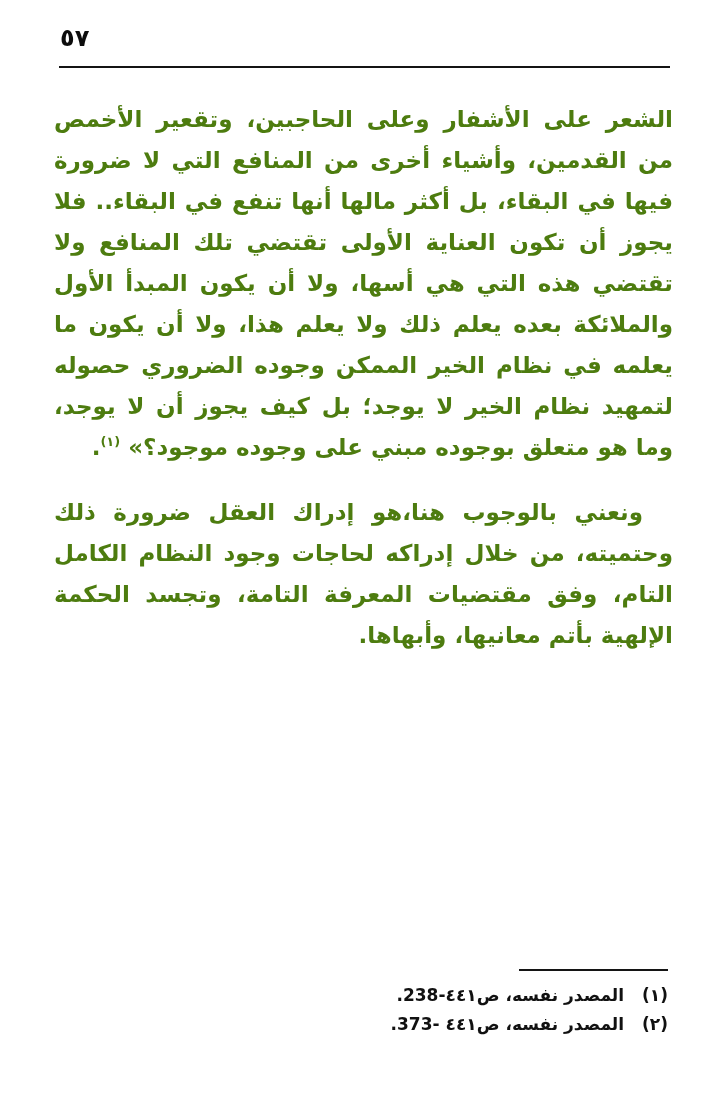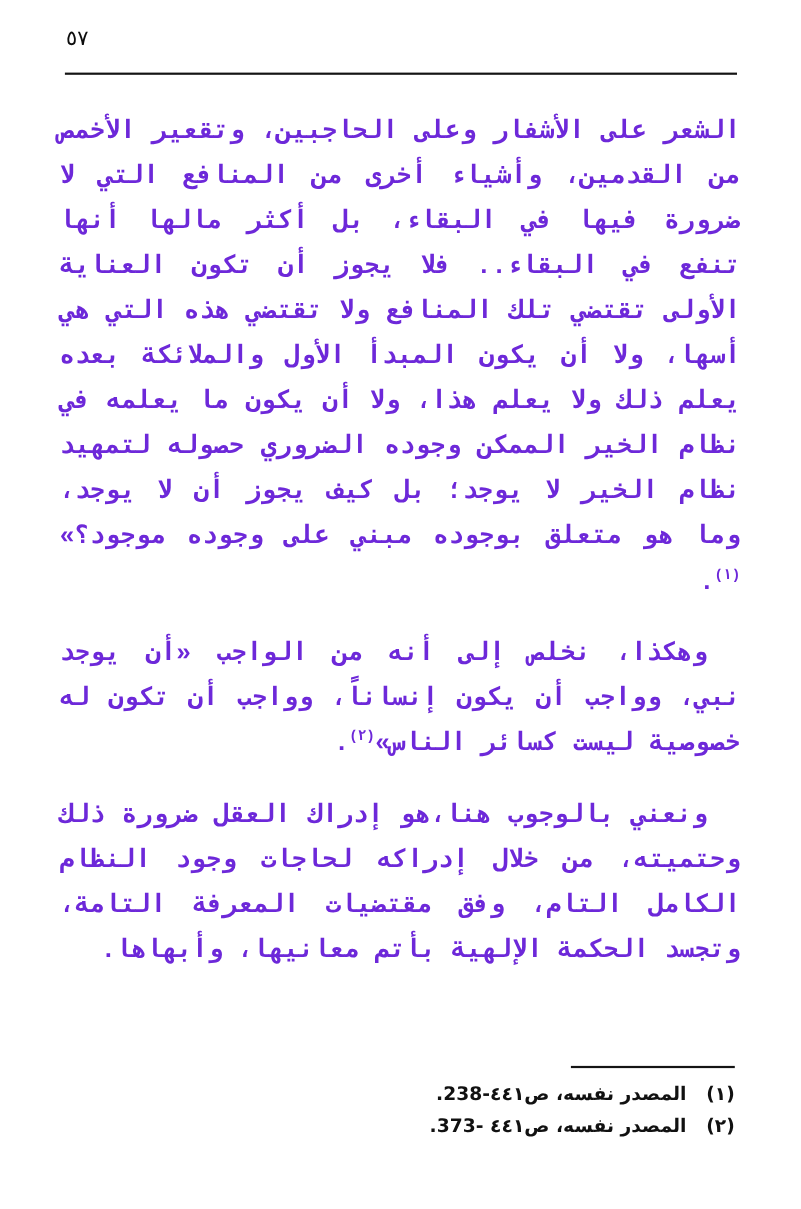--- a/index.html
+++ b/index.html
@@ -22,22 +22,22 @@
     top: 24px;
     left: 60px;
     right: 58px;
     display: flex;
     flex-direction: row;
     justify-content: space-between;
     align-items: flex-end;
     direction: ltr;
   }
   .page-number {
-    font-size: 19px;
-    font-weight: 400;
+    font-size: 24px;
+    font-weight: 700;
     letter-spacing: 1px;
     direction: rtl;
   }
   .running-title {
     font-size: 21px;
     font-weight: 700;
     direction: rtl;
   }
   .header-rule {
     position: absolute;
@@ -51,22 +51,21 @@
   .body-text {
     position: absolute;
     top: 99px;
     right: 55px;
     left: 54px;
     direction: rtl;
     text-align: justify;
     font-size: 23px;
     font-weight: 700;
     line-height: 41px;
-    color: #6d28d9;
-    font-family: Liberation Mono, monospace;
+    color: #4d7c0f;
   }
   .body-text p {
     margin: 0 0 24px 0;
   }
   .body-text p:last-child {
     margin-bottom: 16px;
   }
   .body-text p.indent {
     text-indent: 30px;
   }
@@ -114,23 +113,20 @@
     <span class="page-number">٥٧</span>
   </div>
 
   <div class="header-rule"></div>
 
   <div class="body-text">
     <p>
       <span>الشعر على الأشفار وعلى الحاجبين، وتقعير الأخمص من القدمين، وأشياء أخرى من المنافع التي لا ضرورة فيها في البقاء، بل أكثر مالها أنها تنفع في البقاء.. فلا يجوز أن تكون العناية الأولى تقتضي تلك المنافع ولا تقتضي هذه التي هي أسها، ولا أن يكون المبدأ الأول والملائكة بعده يعلم ذلك ولا يعلم هذا، ولا أن يكون ما يعلمه في نظام الخير الممكن وجوده الضروري حصوله لتمهيد نظام الخير لا يوجد؛ بل كيف يجوز أن لا يوجد، وما هو متعلق بوجوده مبني على وجوده موجود؟» </span><sup class="fn-ref">(١)</sup><span>.</span>
     </p>
     <p class="indent">
-      <span>وهكذا، نخلص إلى أنه من الواجب «أن يوجد نبي، وواجب أن يكون إنساناً، وواجب أن تكون له خصوصية ليست كسائر الناس»</span><sup class="fn-ref">(٢)</sup><span>.</span>
-    </p>
-    <p class="indent">
       <span>ونعني بالوجوب هنا،هو إدراك العقل ضرورة ذلك وحتميته، من خلال إدراكه لحاجات وجود النظام الكامل التام، وفق مقتضيات المعرفة التامة، وتجسد الحكمة الإلهية بأتم معانيها، وأبهاها.</span><sup class="fn-ref"></sup><span></span>
     </p>
   </div>
 
   <div class="footnotes">
     <div class="fn-rule"></div>
     <div class="fn-row">
       <span class="fn-num">(١)</span>
       <span class="fn-text">المصدر نفسه، ص٤٤١-238.</span>
     </div>

